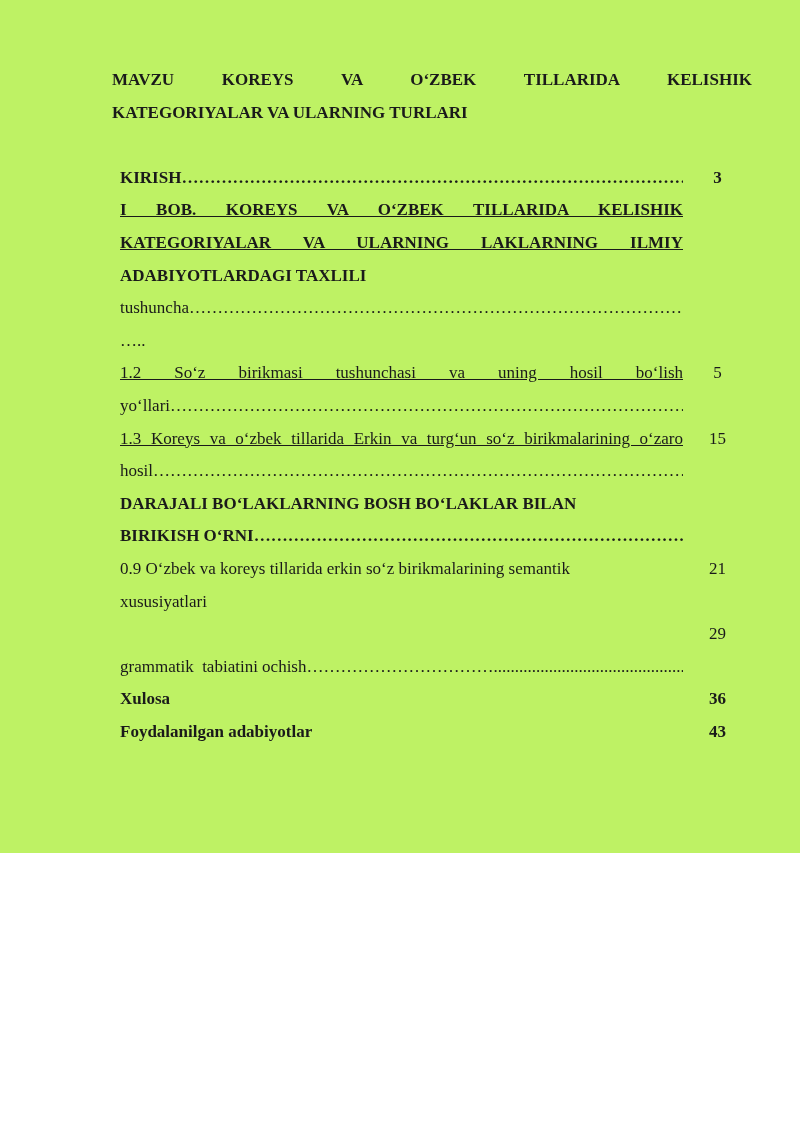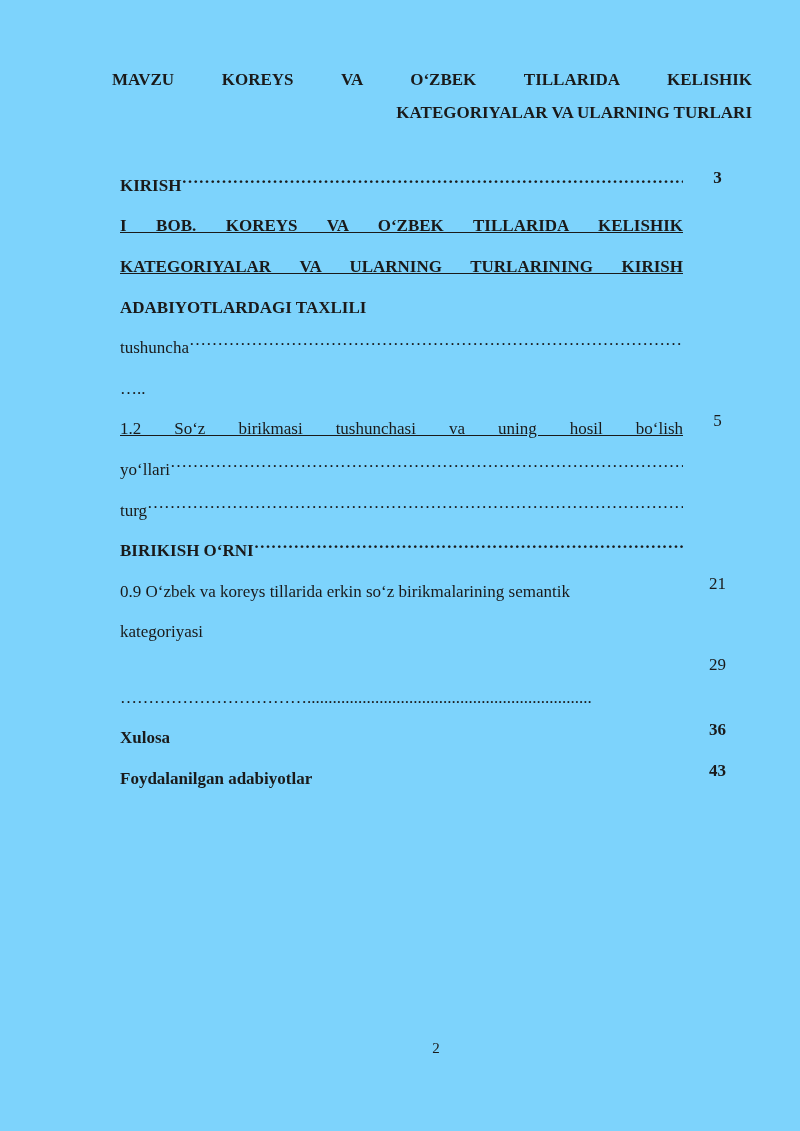--- a/index.html
+++ b/index.html
@@ -3,45 +3,45 @@
 <meta charset="utf-8">
 <style>
   html, body {
     margin: 0;
     padding: 0;
     background: #ffffff;
   }
   .page {
     position: relative;
     width: 800px;
-    height: 1131px;
-    background: #7dd3fc;
+    height: 853px;
+    background: #bef264;
     overflow: hidden;
     font-family: "Liberation Serif", "DejaVu Serif", serif;
     font-size: 17px;
     line-height: 32.6px;
     color: #1a1a1a;
   }
   .title-block {
     position: absolute;
     top: 64px;
     left: 112px;
     width: 640px;
   }
   .title-line { font-weight: 700; }
   .t-justify { text-align: justify; text-align-last: justify; }
-  .t-center  { text-align: right; }
+  .t-center  { text-align: left; }
   .toc {
     position: absolute;
     top: 161.8px; 
     left: 120px;
     width: 632px;
   }
   .row { display: flex; }
-  .row .t { flex: 0 0 auto; white-space: pre-wrap; margin-top: 8px; }
+  .row .t { flex: 0 0 auto; white-space: pre-wrap; }
   .row.justify .t {
     flex: 0 0 563px;
     text-align: justify;
     text-align-last: justify;
     white-space: normal;
     text-decoration: underline;
   }
   .lead {
     flex: 1 1 auto;
     overflow: hidden;
@@ -77,21 +77,21 @@
         <span class="t">KIRISH</span>
         <span class="lead">………………………………………………………………………………………………………………</span>
         <span class="num">3</span>
       </div>
       <div class="row justify b">
         <span class="t">I BOB. KOREYS VA O‘ZBEK TILLARIDA KELISHIK</span>
         <span class="lead"></span>
         <span class="num"></span>
       </div>
       <div class="row justify b">
-        <span class="t">KATEGORIYALAR VA ULARNING TURLARINING KIRISH</span>
+        <span class="t">KATEGORIYALAR VA ULARNING LAKLARNING ILMIY</span>
         <span class="lead"></span>
         <span class="num"></span>
       </div>
       <div class="row left b">
         <span class="t">ADABIYOTLARDAGI TAXLILI</span>
         <span class="lead"></span>
         <span class="num"></span>
       </div>
       <div class="row left">
         <span class="t">tushuncha</span>
@@ -106,49 +106,60 @@
       <div class="row justify">
         <span class="t">1.2 So‘z birikmasi tushunchasi va uning hosil bo‘lish</span>
         <span class="lead"></span>
         <span class="num">5</span>
       </div>
       <div class="row left">
         <span class="t">yo‘llari</span>
         <span class="lead">………………………………………………………………………………………………………………</span>
         <span class="num"></span>
       </div>
+      <div class="row justify">
+        <span class="t">1.3 Koreys va o‘zbek tillarida Erkin va turg‘un so‘z birikmalarining o‘zaro</span>
+        <span class="lead"></span>
+        <span class="num">15</span>
+      </div>
       <div class="row left">
-        <span class="t">turg</span>
+        <span class="t">hosil</span>
         <span class="lead">………………………………………………………………………………………………………………</span>
         <span class="num"></span>
       </div>
       <div class="row left b">
+        <span class="lead"></span>
+        <span class="num"></span>
+      </div>
+      <div class="row left b">
+        <span class="t">DARAJALI BO‘LAKLARNING BOSH BO‘LAKLAR BILAN</span>
         <span class="lead"></span>
         <span class="num"></span>
       </div>
       <div class="row left b">
         <span class="t">BIRIKISH O‘RNI</span>
         <span class="lead">………………………………………………………………………………………………………………</span>
         <span class="num"></span>
       </div>
       <div class="row left">
         <span class="t">0.9 O‘zbek va koreys tillarida erkin so‘z birikmalarining semantik</span>
         <span class="lead"></span>
         <span class="num">21</span>
       </div>
       <div class="row left">
-        <span class="t">kategoriyasi</span>
+        <span class="t">xususiyatlari</span>
         <span class="lead"></span>
         <span class="num"></span>
       </div>
       <div class="row justify">
         <span class="lead"></span>
         <span class="num">29</span>
       </div>
       <div class="row left">
+        <span class="t">grammatik &nbsp;tabiatini ochish</span>
         <span class="lead">……………………………...................................................................</span>
         <span class="num"></span>
       </div>
       <div class="row left b">
         <span class="t">Xulosa</span>
         <span class="lead"></span>
         <span class="num">36</span>
       </div>
       <div class="row left b">
         <span class="t">Foydalanilgan adabiyotlar</span>

